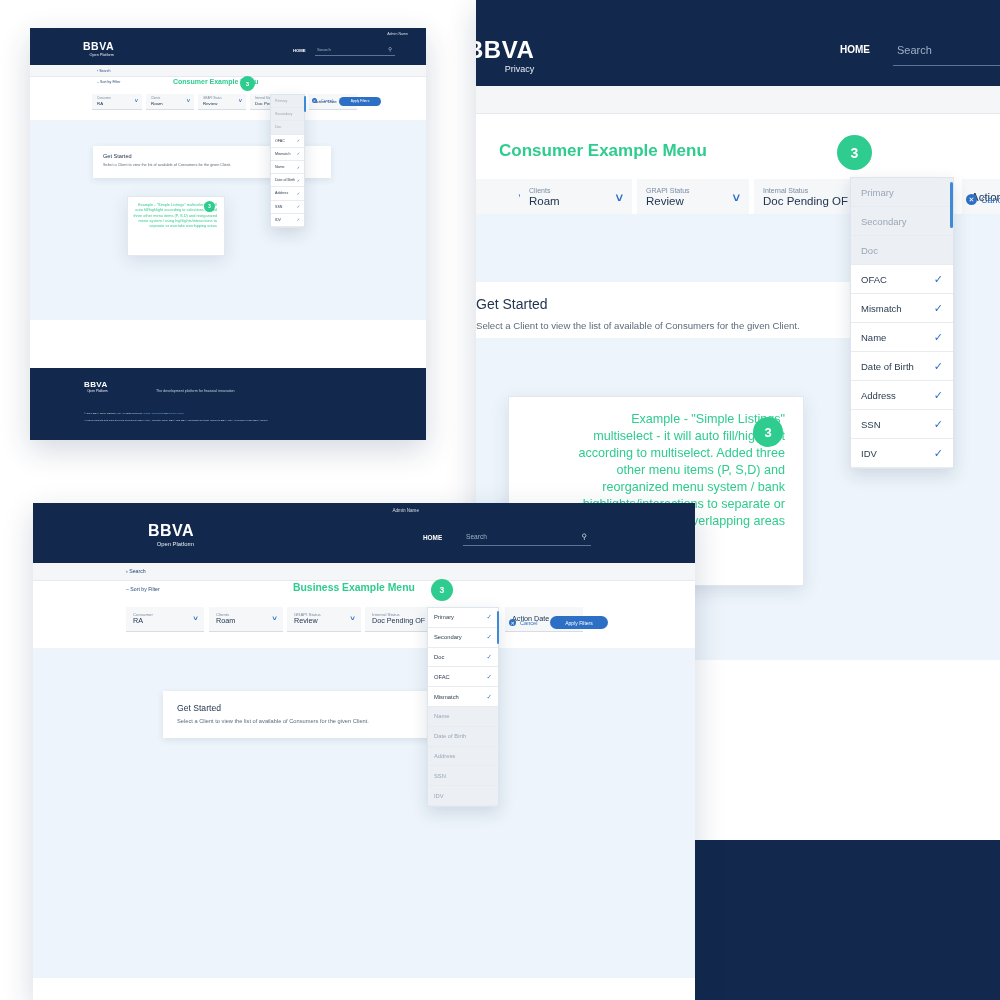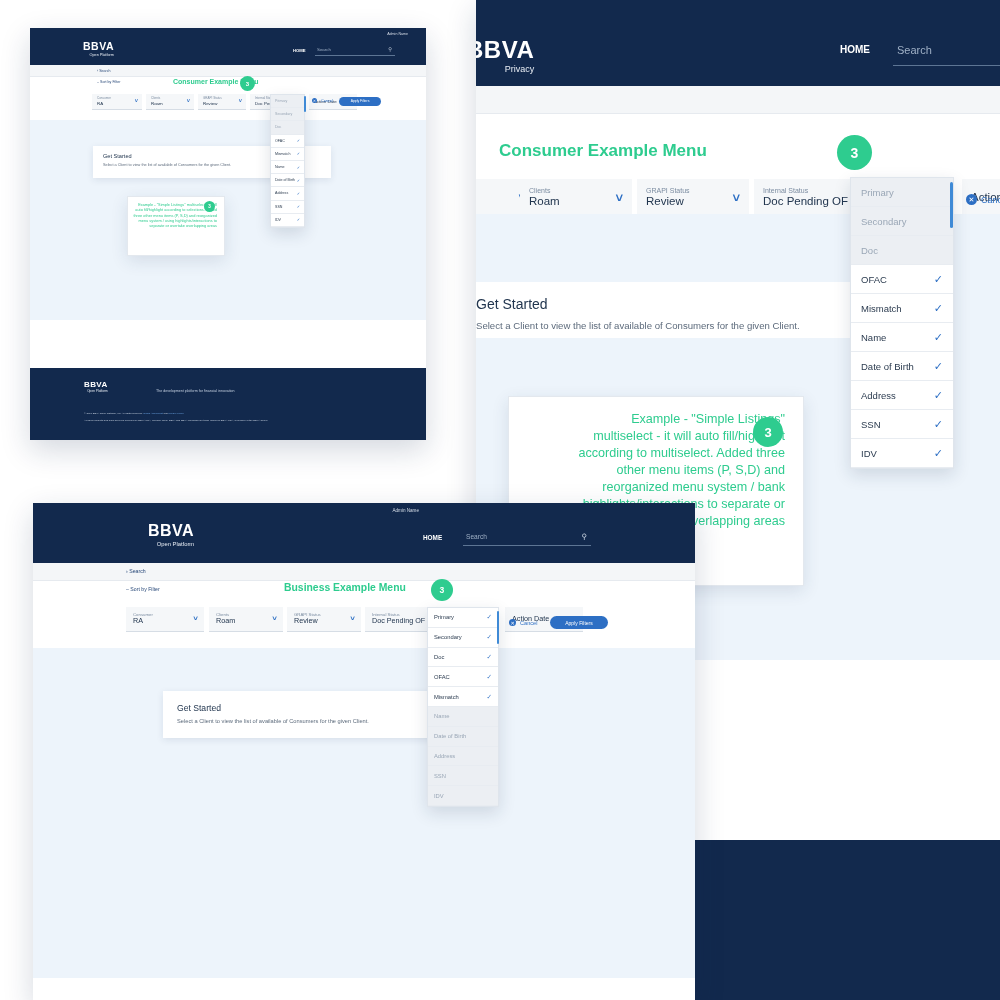--- a/index.html
+++ b/index.html
@@ -141,21 +141,21 @@
   #cardC .brand { left: 115px; top: 19px; font-size: 16px; }
   #cardC .brand .sub { font-size: 5.8px; margin-top: 1px; }
   #cardC .nav-home { left: 390px; top: 31px; font-size: 6.4px; }
   #cardC .search-wrap { left: 430px; top: 26px; width: 128px; height: 17px; }
   #cardC .search-ph { font-size: 6.6px; position: absolute; left: 3px; top: 4px; }
   #cardC .search-ico { font-size: 7.5px; right: 4px; top: 3px; }
   #cardC .breadbar { height: 18px; }
   #cardC .bread { left: 93px; top: 5px; font-size: 5.2px; }
   #cardC .filterbar { height: 67px; }
   #cardC .sortby { left: 93px; top: 5px; font-size: 5.2px; }
-  #cardC .menu-title { left: 251px; top: 1px; font-size: 10.4px; }
+  #cardC .menu-title { left: 260px; top: 1px; font-size: 10.4px; }
   #cardC .badge3 { left: 398px; top: -2px; width: 22px; height: 22px; font-size: 8.6px; }
   #cardC .chip { height: 25px; padding: 0 7px; top: 26px; }
   #cardC .chip .lab { font-size: 4.3px; }
   #cardC .chip .val { font-size: 7.2px; }
   #cardC .chev { font-size: 8px; }
   #cardC .dd { width: 72px; }
   #cardC .dd-row { height: 19.8px; padding: 0 6px; }
   #cardC .dd-row .t { font-size: 5.8px; }
   #cardC .dd-row .ck { font-size: 6.6px; }
   #cardC .cancel { font-size: 5.6px; }

